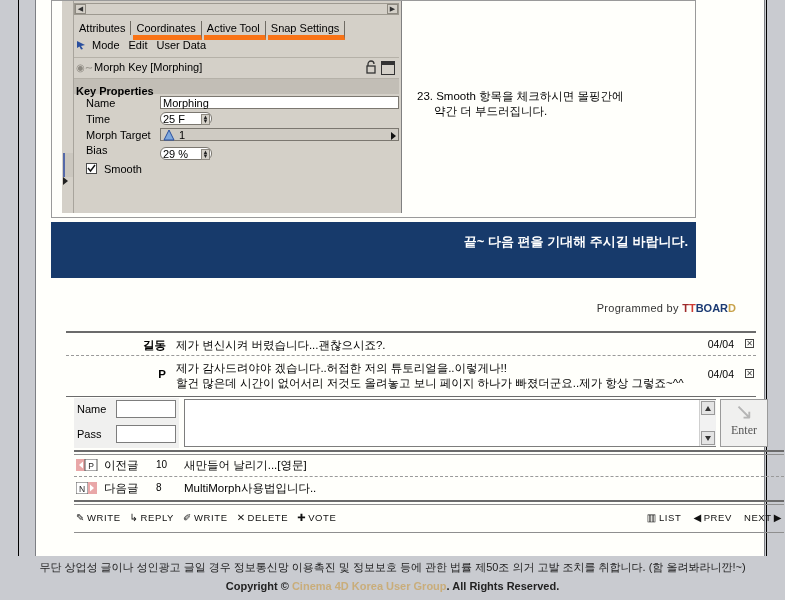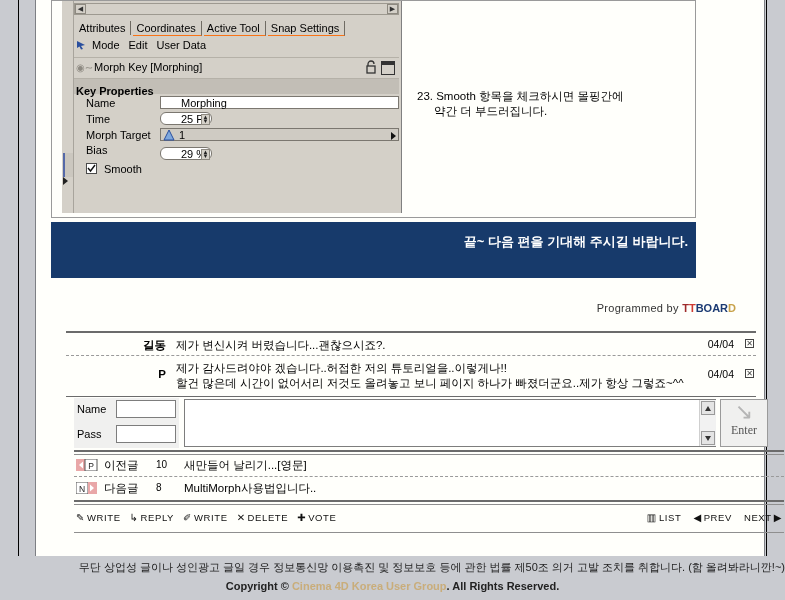--- a/index.html
+++ b/index.html
@@ -128,21 +128,21 @@
     position: absolute;
     left: 14px; top: 20px;
     font-size: 11px;
     color: #000;
     white-space: nowrap;
   }
   .c4d-tabs .tab {
     display: inline-block;
     padding: 1px 5px 1px 3px;
     border-right: 1px solid #6f6b63;
-    border-bottom: 1px solid #f97316;
+    border-bottom: 5px solid #f97316;
     margin-right: 2px;
   }
   .c4d-tabs .tab.first { border-bottom: none; font-weight: normal; }
 
   .c4d-menu {
     position: absolute;
     left: 14px; top: 38px;
     font-size: 11px;
     color: #000;
     white-space: nowrap;
@@ -198,21 +198,21 @@
   .c4d-row { position: relative; height: 16px; }
   .c4d-row .lbl { position: absolute; left: 12px; top: 1px; }
   .c4d-row .fld {
     position: absolute;
     left: 86px; top: 0;
     height: 13px;
     background: #fff;
     border: 1px solid #7b7770;
     box-sizing: border-box;
     font-size: 11px;
-    padding-left: 20px;
+    padding-left: 2px;
     color: #000;
     line-height: 12px;
   }
   .c4d-row .fld.wide  { right: 0; }
   .c4d-row .fld.num   { width: 52px; border-radius: 6px; }
   .c4d-row .spin {
     position: absolute;
     right: 1px; top: 1px;
     width: 9px; height: 11px;
     background: #d4d0c8;
@@ -474,21 +474,21 @@
     width: 710px; height: 0;
     border-top: 1px solid #8f8f8f;
   }
 
   
   .warnbar {
     position: absolute;
     left: 0; top: 556px;
     width: 785px; height: 22px;
     background: #c9cbd0;
-    text-align: right;
+    text-align: center;
     font-size: 11px;
     color: #222;
     line-height: 22px;
   }
   .warnbar .inner { display: inline-block; }
 
   
   .copyright {
     position: absolute;
     left: 0; top: 580px;

